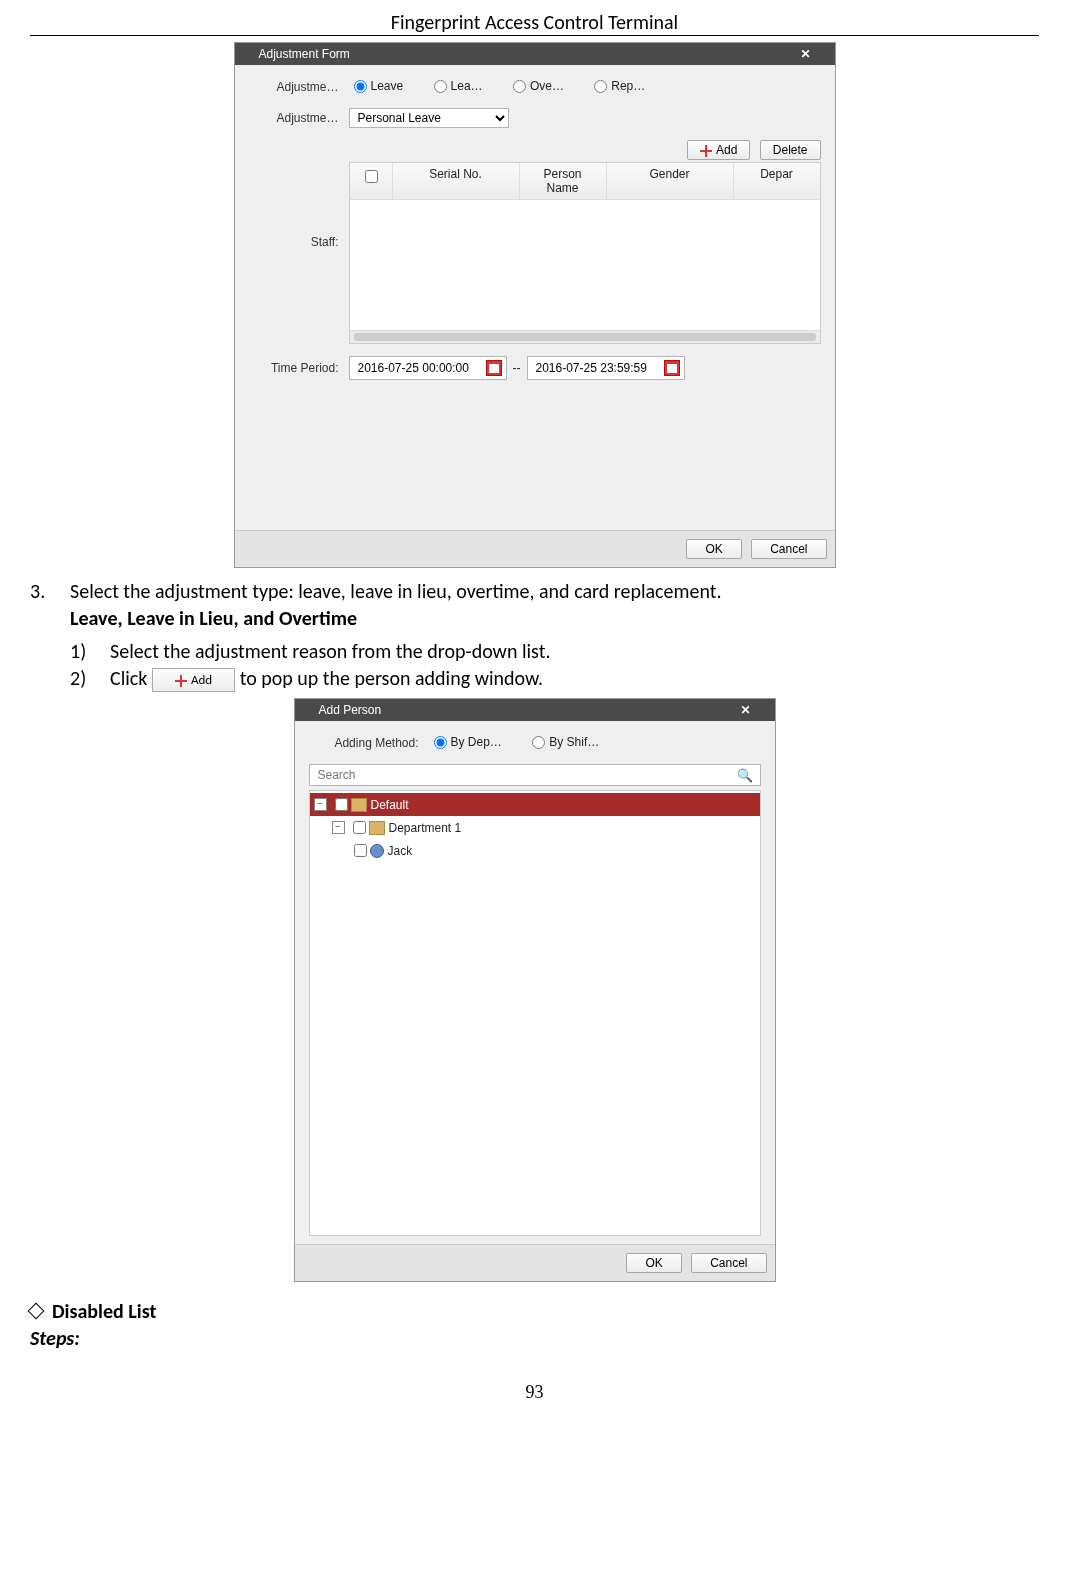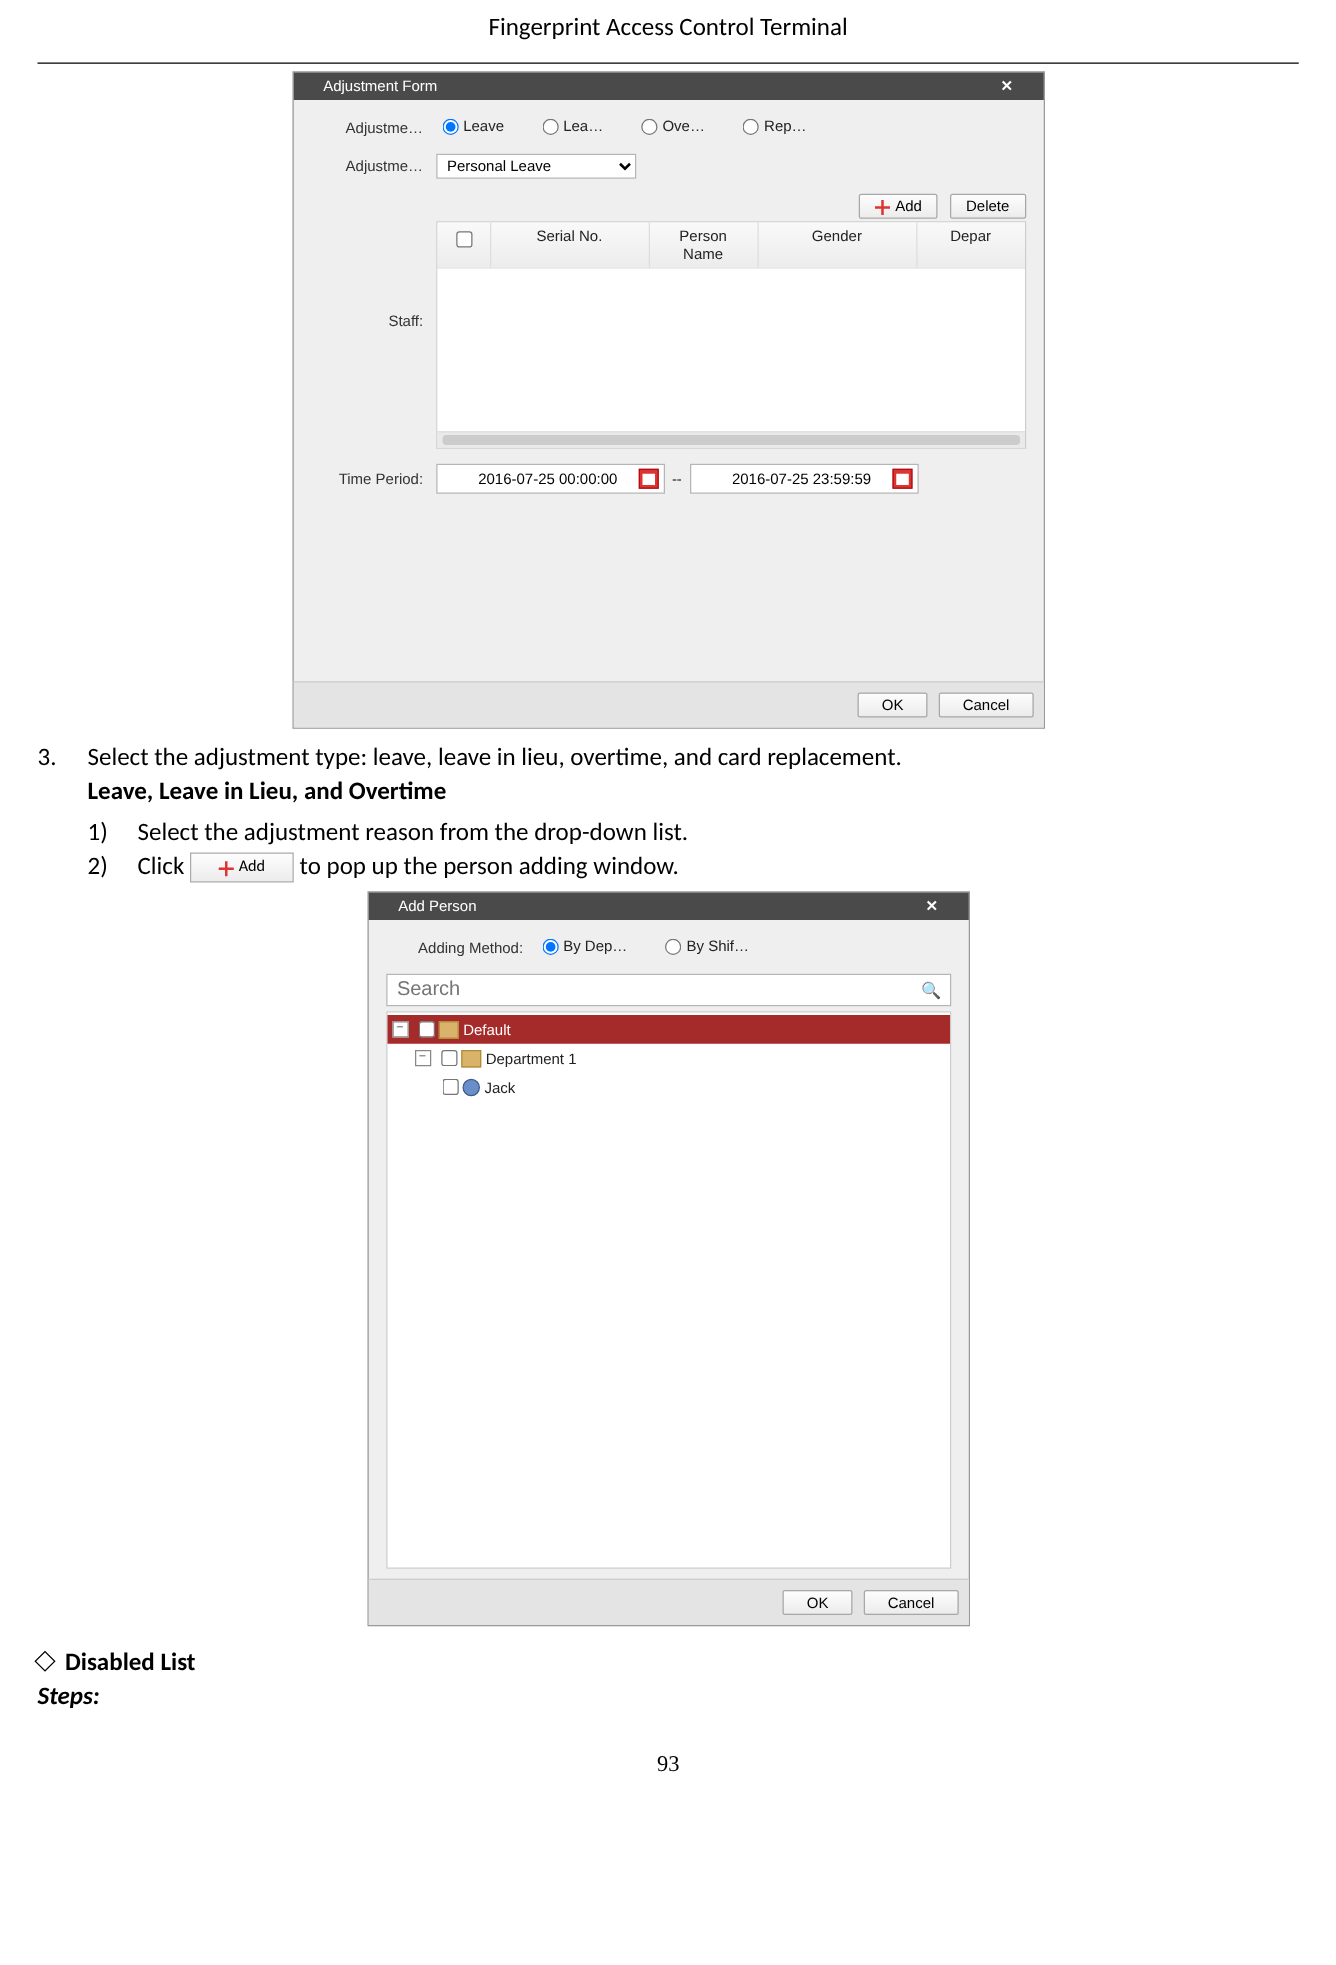--- a/index.html
+++ b/index.html
@@ -9,21 +9,21 @@
     background: #fff;
     width: 1069px;
   }
   .page {
     padding: 10px 30px 30px 30px;
   }
   .page-header {
     text-align: center;
     font-size: 20px;
     border-bottom: 1.5px solid #000;
-    padding-bottom: 16px;
+    padding-bottom: 1px;
     margin-bottom: 6px;
   }
   
   .dlg {
     border: 1px solid #999;
     background: #efefef;
     margin: 0 auto 10px auto;
     font-family: Tahoma, Arial, sans-serif;
     font-size: 12px;
     color: #222;
@@ -131,21 +131,21 @@
   }
   .date-box {
     display: inline-flex;
     align-items: center;
     border: 1px solid #b5b5b5;
     background: #fff;
     padding: 1px 4px;
     margin-right: 6px;
   }
   .date-box input {
-    border: none; outline: none; width: 120px; font-size: 12px; margin-left: 25px;
+    border: none; outline: none; width: 120px; font-size: 12px;
   }
   .cal-icon {
     width: 14px; height: 14px; background: #d33; border: 1px solid #a11;
     margin-left: 4px;
     position: relative;
   }
   .cal-icon::before {
     content:""; position:absolute; top:3px; left:2px; right:2px; bottom:2px;
     background:#fff;
   }
@@ -158,21 +158,21 @@
 
   
   .search-box {
     display: flex;
     border: 1px solid #b5b5b5;
     background: #fff;
     align-items: center;
     padding: 2px 6px;
     margin-top: 4px;
   }
-  .search-box input { border:none; outline:none; flex:1; font-size:16px; color:#888; }
+  .search-box input { border:none; outline:none; flex:1; font-size:12px; color:#888; }
   .tree {
     border: 1px solid #ccc;
     background: #fff;
     margin-top: 4px;
     height: 440px;
     padding: 2px 0;
     font-size: 12px;
   }
   .tree-row {
     display: flex;

